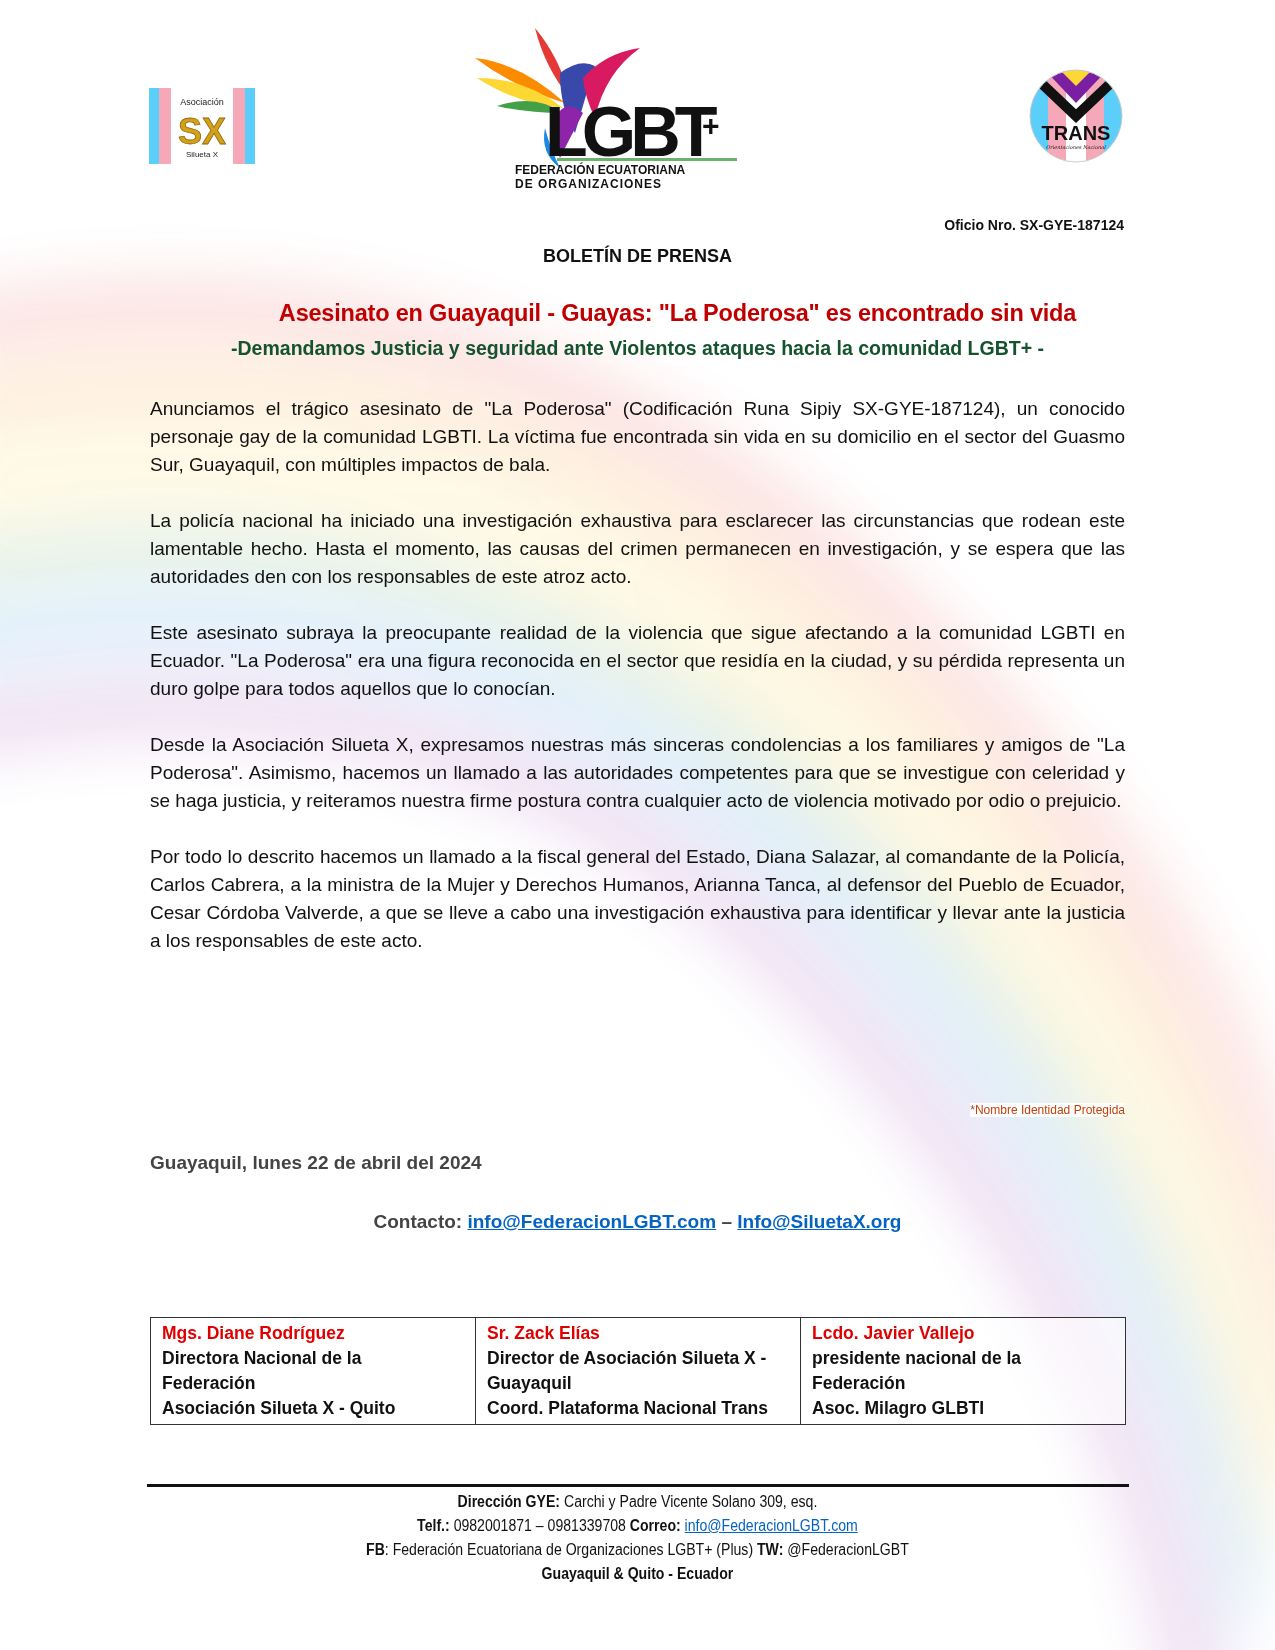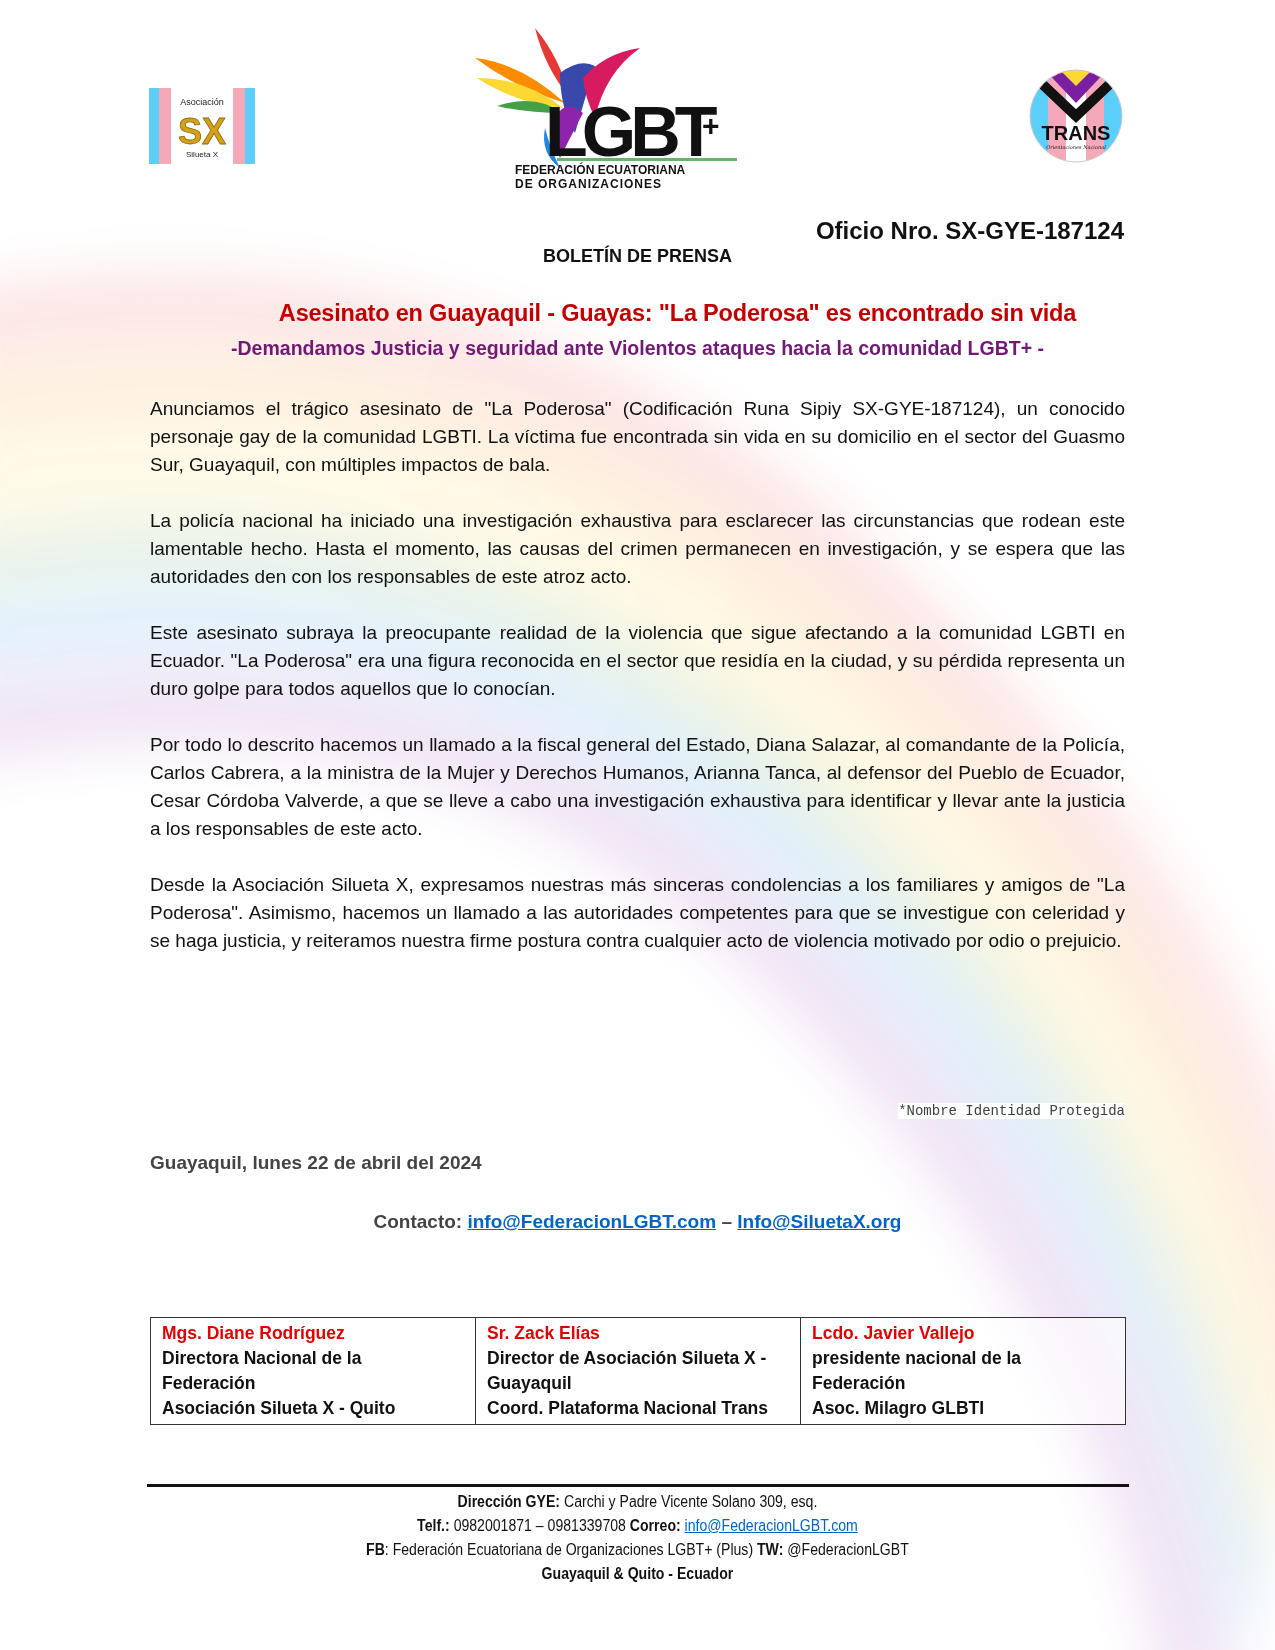--- a/index.html
+++ b/index.html
@@ -13,45 +13,44 @@
       position: absolute; inset: 0; pointer-events: none; z-index: 0;
     }
     .layer { position: absolute; z-index: 1; }
 
     
     .logo-sx { left: 149px; top: 88px; width: 126px; height: 76px; }
     .logo-lgbt { left: 465px; top: 18px; width: 280px; height: 180px; }
     .logo-trans { left: 1028px; top: 68px; width: 96px; height: 96px; }
 
     .oficio {
-      right: 151px; top: 217px; font-weight: bold; font-size: 24px; color: #111;
+      right: 151px; top: 217px; font-weight: bold; font-size: 14px; color: #111;
       text-align: right;
       margin-left: 40px;
     }
     .boletin {
       left: 0; width: 1275px; top: 246px; text-align: center;
       font-weight: bold; font-size: 18px; color: #111;
     }
     .title {
       left: 0; width: 1275px; top: 300px; text-align: center;
       font-weight: bold; font-size: 23.5px; color: #c00000; letter-spacing: -0.2px; padding-left: 40px;
     }
     .subtitle {
       left: 0; width: 1275px; top: 337px; text-align: center;
-      font-weight: bold; font-size: 19.5px; color: #701a75;
+      font-weight: bold; font-size: 19.5px; color: #14532d;
     }
     .body-text {
       left: 150px; width: 975px; top: 395px;
       font-size: 19px; line-height: 28px; color: #111; text-align: justify;
     }
     .body-text p { margin: 0 0 28px 0; }
     .note {
-      right: 150px; top: 1103px; font-size: 14px; color: #404040;
+      right: 150px; top: 1103px; font-size: 12px; color: #c2410c;
       background: rgba(255,255,255,0.9);
-      font-family: Liberation Mono, monospace;
     }
     .date {
       left: 150px; top: 1152px; font-weight: bold; font-size: 19px; color: #444;
     }
     .contact {
       left: 0; width: 1275px; top: 1208px; text-align: center;
       font-weight: bold; font-size: 19px; color: #444; line-height: 28px;
     }
     .contact a { color: #0563c1; text-decoration: underline; }
 
@@ -152,22 +151,22 @@
 <div class="layer oficio">Oficio Nro. SX-GYE-187124</div>
 <div class="layer boletin">BOLETÍN DE PRENSA</div>
 
 <div class="layer title">Asesinato en Guayaquil - Guayas: "La Poderosa" es encontrado sin vida</div>
 <div class="layer subtitle">-Demandamos Justicia y seguridad ante Violentos ataques hacia la comunidad LGBT+ -</div>
 
 <div class="layer body-text">
   <p>Anunciamos el trágico asesinato de "La Poderosa" (Codificación Runa Sipiy SX-GYE-187124), un conocido personaje gay de la comunidad LGBTI. La víctima fue encontrada sin vida en su domicilio en el sector del Guasmo Sur, Guayaquil, con múltiples impactos de bala.</p>
   <p>La policía nacional ha iniciado una investigación exhaustiva para esclarecer las circunstancias que rodean este lamentable hecho. Hasta el momento, las causas del crimen permanecen en investigación, y se espera que las autoridades den con los responsables de este atroz acto.</p>
   <p>Este asesinato subraya la preocupante realidad de la violencia que sigue afectando a la comunidad LGBTI en Ecuador. "La Poderosa" era una figura reconocida en el sector que residía en la ciudad, y su pérdida representa un duro golpe para todos aquellos que lo conocían.</p>
+  <p>Desde la Asociación Silueta X, expresamos nuestras más sinceras condolencias a los familiares y amigos de "La Poderosa". Asimismo, hacemos un llamado a las autoridades competentes para que se investigue con celeridad y se haga justicia, y reiteramos nuestra firme postura contra cualquier acto de violencia motivado por odio o prejuicio.</p>
   <p>Por todo lo descrito hacemos un llamado a la fiscal general del Estado, Diana Salazar, al comandante de la Policía, Carlos Cabrera, a la ministra de la Mujer y Derechos Humanos, Arianna Tanca, al defensor del Pueblo de Ecuador, Cesar Córdoba Valverde, a que se lleve a cabo una investigación exhaustiva para identificar y llevar ante la justicia a los responsables de este acto.</p>
-  <p>Desde la Asociación Silueta X, expresamos nuestras más sinceras condolencias a los familiares y amigos de "La Poderosa". Asimismo, hacemos un llamado a las autoridades competentes para que se investigue con celeridad y se haga justicia, y reiteramos nuestra firme postura contra cualquier acto de violencia motivado por odio o prejuicio.</p>
 </div>
 
 <div class="layer note">*Nombre Identidad Protegida</div>
 
 <div class="layer date">Guayaquil, lunes 22 de abril del 2024</div>
 
 <div class="layer contact">
   <div>
     <span>Contacto:</span>
     <a href="info@FederacionLGBT.com">info@FederacionLGBT.com</a>

